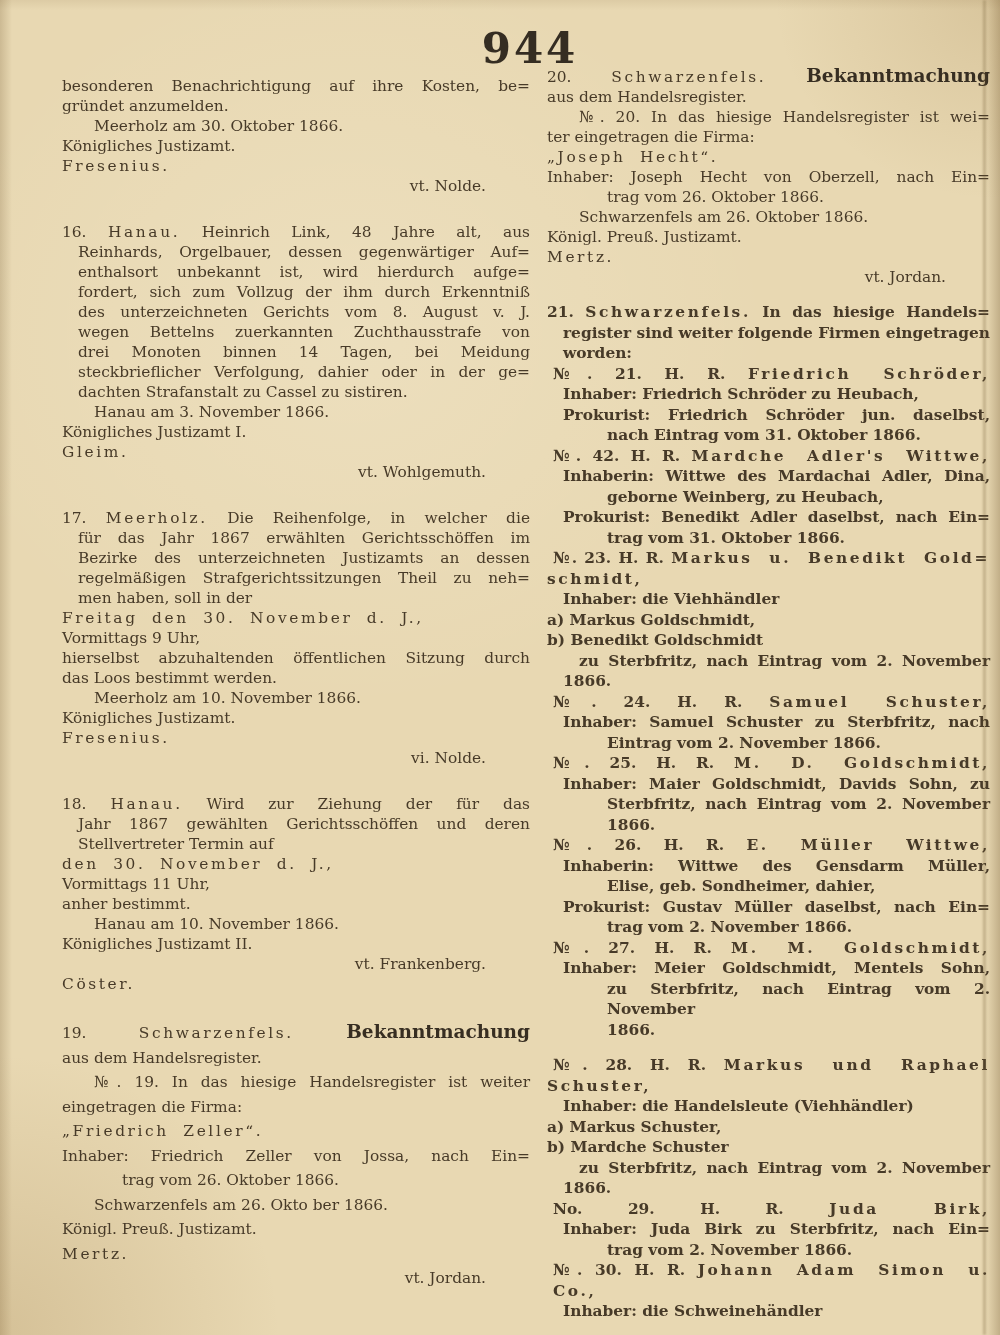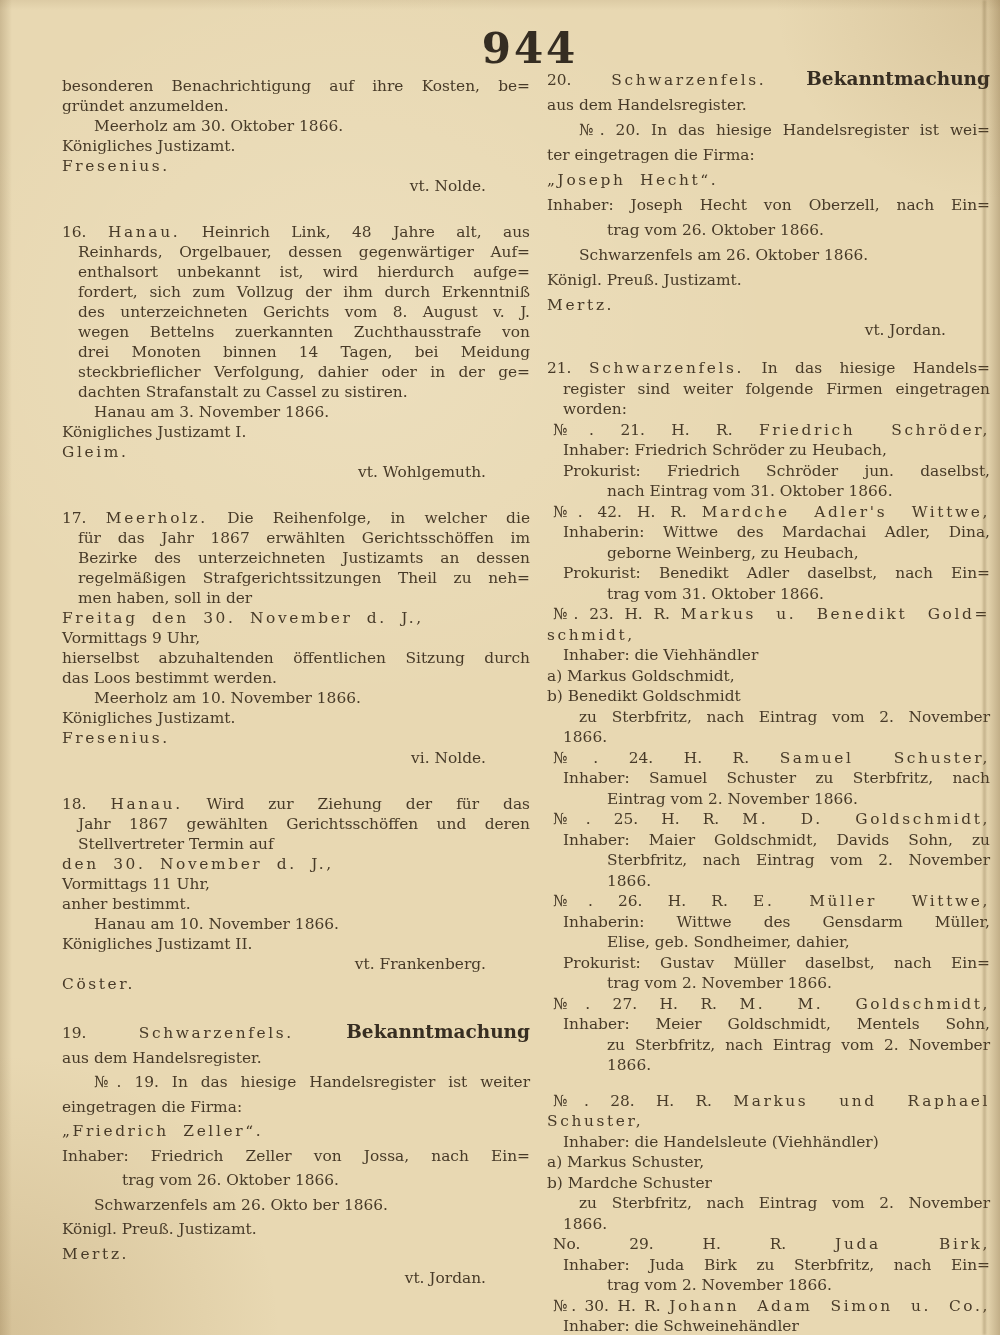--- a/index.html
+++ b/index.html
@@ -27,22 +27,22 @@
     font-size:42px; font-weight:bold; letter-spacing:3px; color:#352d22;
   }
   .col { position:absolute; }
   .col-left  { left:62px;  top:76px; width:468px; }
   .col-right { left:547px; top:66px; width:443px; }
 
   .section { margin-bottom:26px; }
   .col-right .section { margin-bottom:15px; }
 
   .ln { line-height:20px; font-size:15.4px; min-height:20px; white-space:normal; }
-  .col-right .sec-20 .ln { line-height:25px; }
-  .col-right .sec-21 .ln, .col-right .sec-28 .ln { line-height:20.5px; }
+  .col-right .sec-20 .ln { line-height:20px; }
+  .col-right .sec-21 .ln, .col-right .sec-28 .ln { line-height:20.5px;font-weight:bold; }
   .loose .ln { line-height:24.5px; }
 
   .j   { text-align:justify; text-align-last:justify; }
   .ctr { text-align:left; }
   .rt  { text-align:right; padding-right:44px; }
   .cont { padding-left:16px; }
   .in05 { padding-left:6px; }
   .in1  { padding-left:32px; }
   .in2  { padding-left:60px; }
 

